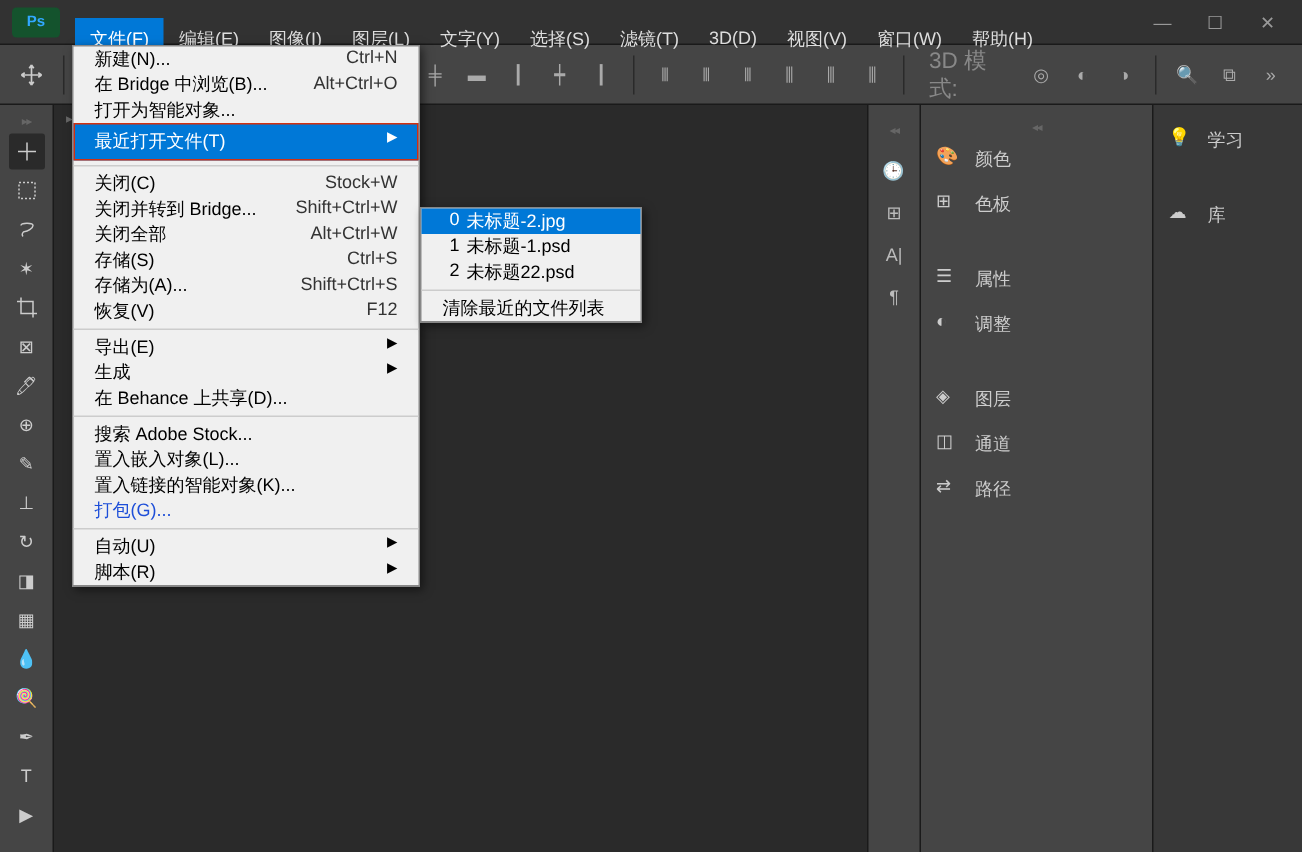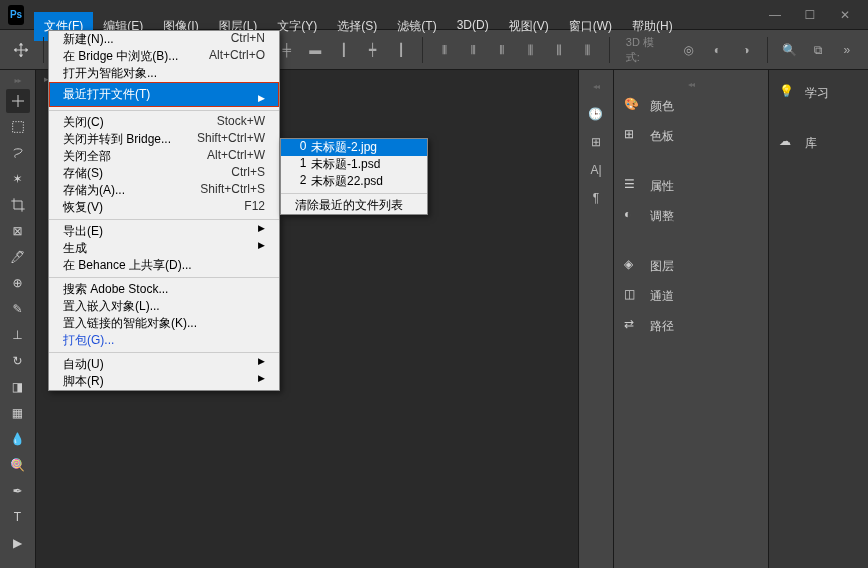--- a/index.html
+++ b/index.html
@@ -1,45 +1,45 @@
 <!DOCTYPE html>
 <html><head>
 <meta charset="utf-8">
 <style>
 * { margin: 0; padding: 0; box-sizing: border-box; font-family: "Microsoft YaHei", Arial, sans-serif; font-size: 12px; }
 body { background: #323232; width: 868px; height: 568px; overflow: hidden; color: #ddd; }
 .titlebar { height: 30px; background: #323232; display: flex; align-items: center; padding: 0 8px; border-bottom: 1px solid #1a1a1a; }
-.ps-logo { width: 16px; height: 20px; background: #000000; border-radius: 3px; display: flex; align-items: center; justify-content: center; color: #31a8ff; font-weight: bold; font-size: 10px; }
+.ps-logo { width: 32px; height: 20px; background: #14532d; border-radius: 3px; display: flex; align-items: center; justify-content: center; color: #31a8ff; font-weight: bold; font-size: 10px; }
 .menubar { display: flex; margin-left: 10px; flex: 1; }
 .menu-item { padding: 6px 10px; cursor: default; color: #ddd; margin-top: 24px; }
 .menu-item.active { background: #0078d7; color: #fff; }
 .window-controls { display: flex; gap: 15px; color: #999; margin-right: 5px; }
 .window-controls span { width: 20px; text-align: center; cursor: default; }
 .toolbar { height: 40px; background: #454545; display: flex; align-items: center; padding: 0 10px; border-bottom: 1px solid #1a1a1a; gap: 6px; }
 .tb-btn { width: 24px; height: 24px; display: flex; align-items: center; justify-content: center; color: #aaa; }
 .tb-sep { width: 1px; height: 26px; background: #2a2a2a; margin: 0 4px; }
-.tb-text { color: #888; font-size: 11px; padding: 0 6px; }
+.tb-text { color: #888; font-size: 15px; padding: 0 6px; }
 .main { display: flex; height: calc(100% - 70px); }
 .tools-left { width: 36px; background: #454545; border-right: 1px solid #1a1a1a; display: flex; flex-direction: column; align-items: center; padding-top: 4px; gap: 2px; }
 .tool { width: 24px; height: 24px; display: flex; align-items: center; justify-content: center; color: #ccc; cursor: default; border-radius: 2px; }
 .tool.active { background: #2a2a2a; }
 .toolhead { color: #666; font-size: 8px; letter-spacing: -1px; margin: 2px 0; }
 .canvas { flex: 1; background: #2a2a2a; position: relative; }
 .right-panels { width: 190px; background: #454545; display: flex; }
 .right-col1 { width: 36px; border-left: 1px solid #1a1a1a; border-right: 1px solid #1a1a1a; padding-top: 10px; display: flex; flex-direction: column; align-items: center; gap: 14px; color: #bbb; }
 .right-col2 { flex: 1; padding: 8px 0; }
 .panel-row { display: flex; align-items: center; gap: 8px; padding: 6px 10px; color: #ccc; cursor: default; }
 .panel-row svg, .panel-row .picon { width: 18px; height: 18px; flex-shrink: 0; }
 .panel-gap { height: 20px; }
 .right-learn { width: 100px; background: #383838; border-left: 1px solid #1a1a1a; padding: 8px 0; }
 .dropdown { position: absolute; top: 30px; left: 48px; background: #f0f0f0; color: #000; width: 232px; box-shadow: 2px 2px 6px rgba(0,0,0,0.5); z-index: 10; border: 1px solid #888; }
 .dd-item { display: flex; padding: 0 14px; cursor: default; }
 .dd-item .lbl { flex: 1; }
 .dd-item .sc { color: #333; }
-.dd-item.highlighted { background: #0078d7; color: #fff; border: 1px solid #d03010; padding: 3px 13px; align-items: flex-end; }
+.dd-item.highlighted { background: #0078d7; color: #fff; border: 1px solid #d03010; padding: 3px 13px; }
 .dd-item.hasmore::after { content: "▶"; font-size: 9px; margin-left: 6px; }
 .dd-item.disabled { color: #1d4ed8; }
 .dd-sep { height: 1px; background: #ccc; margin: 3px 0; }
 .submenu { position: absolute; top: 138px; left: 280px; background: #f0f0f0; color: #000; width: 148px; box-shadow: 2px 2px 6px rgba(0,0,0,0.5); z-index: 11; border: 1px solid #888; }
 .submenu .dd-item.sel { background: #0078d7; color: #fff; }
 .picon { display: inline-block; }
 </style>
 </head>
 <body>
 

